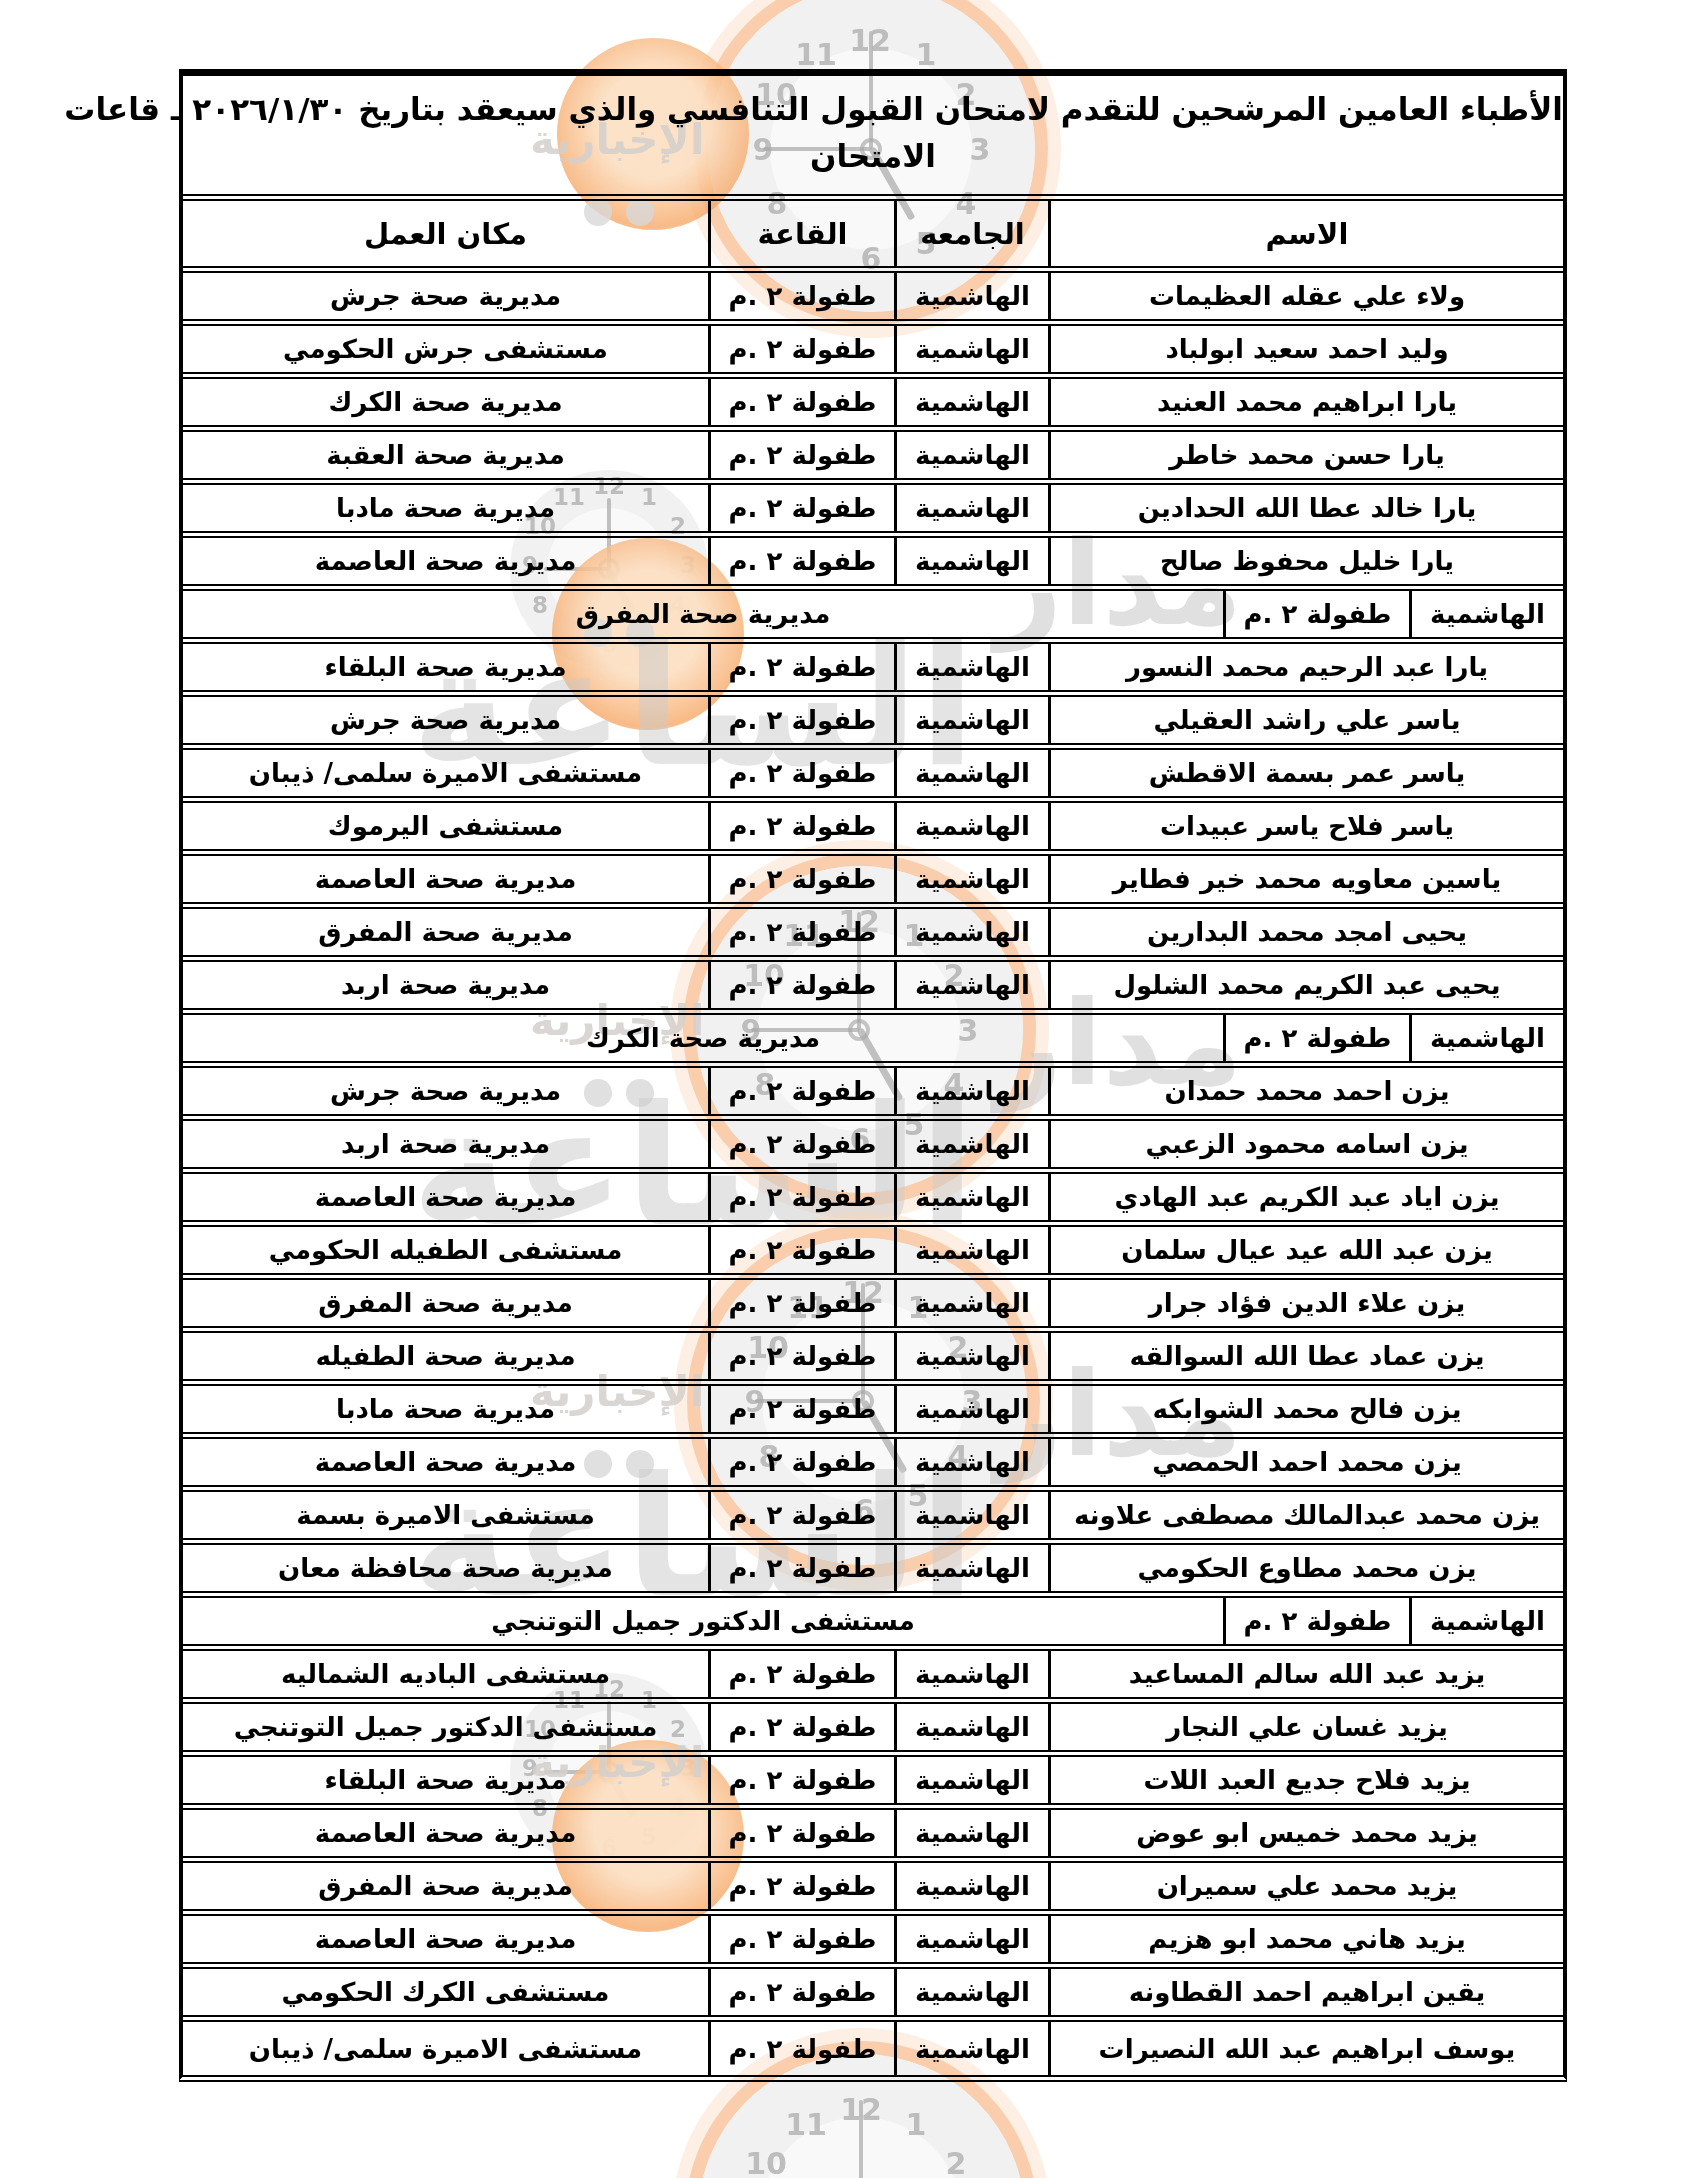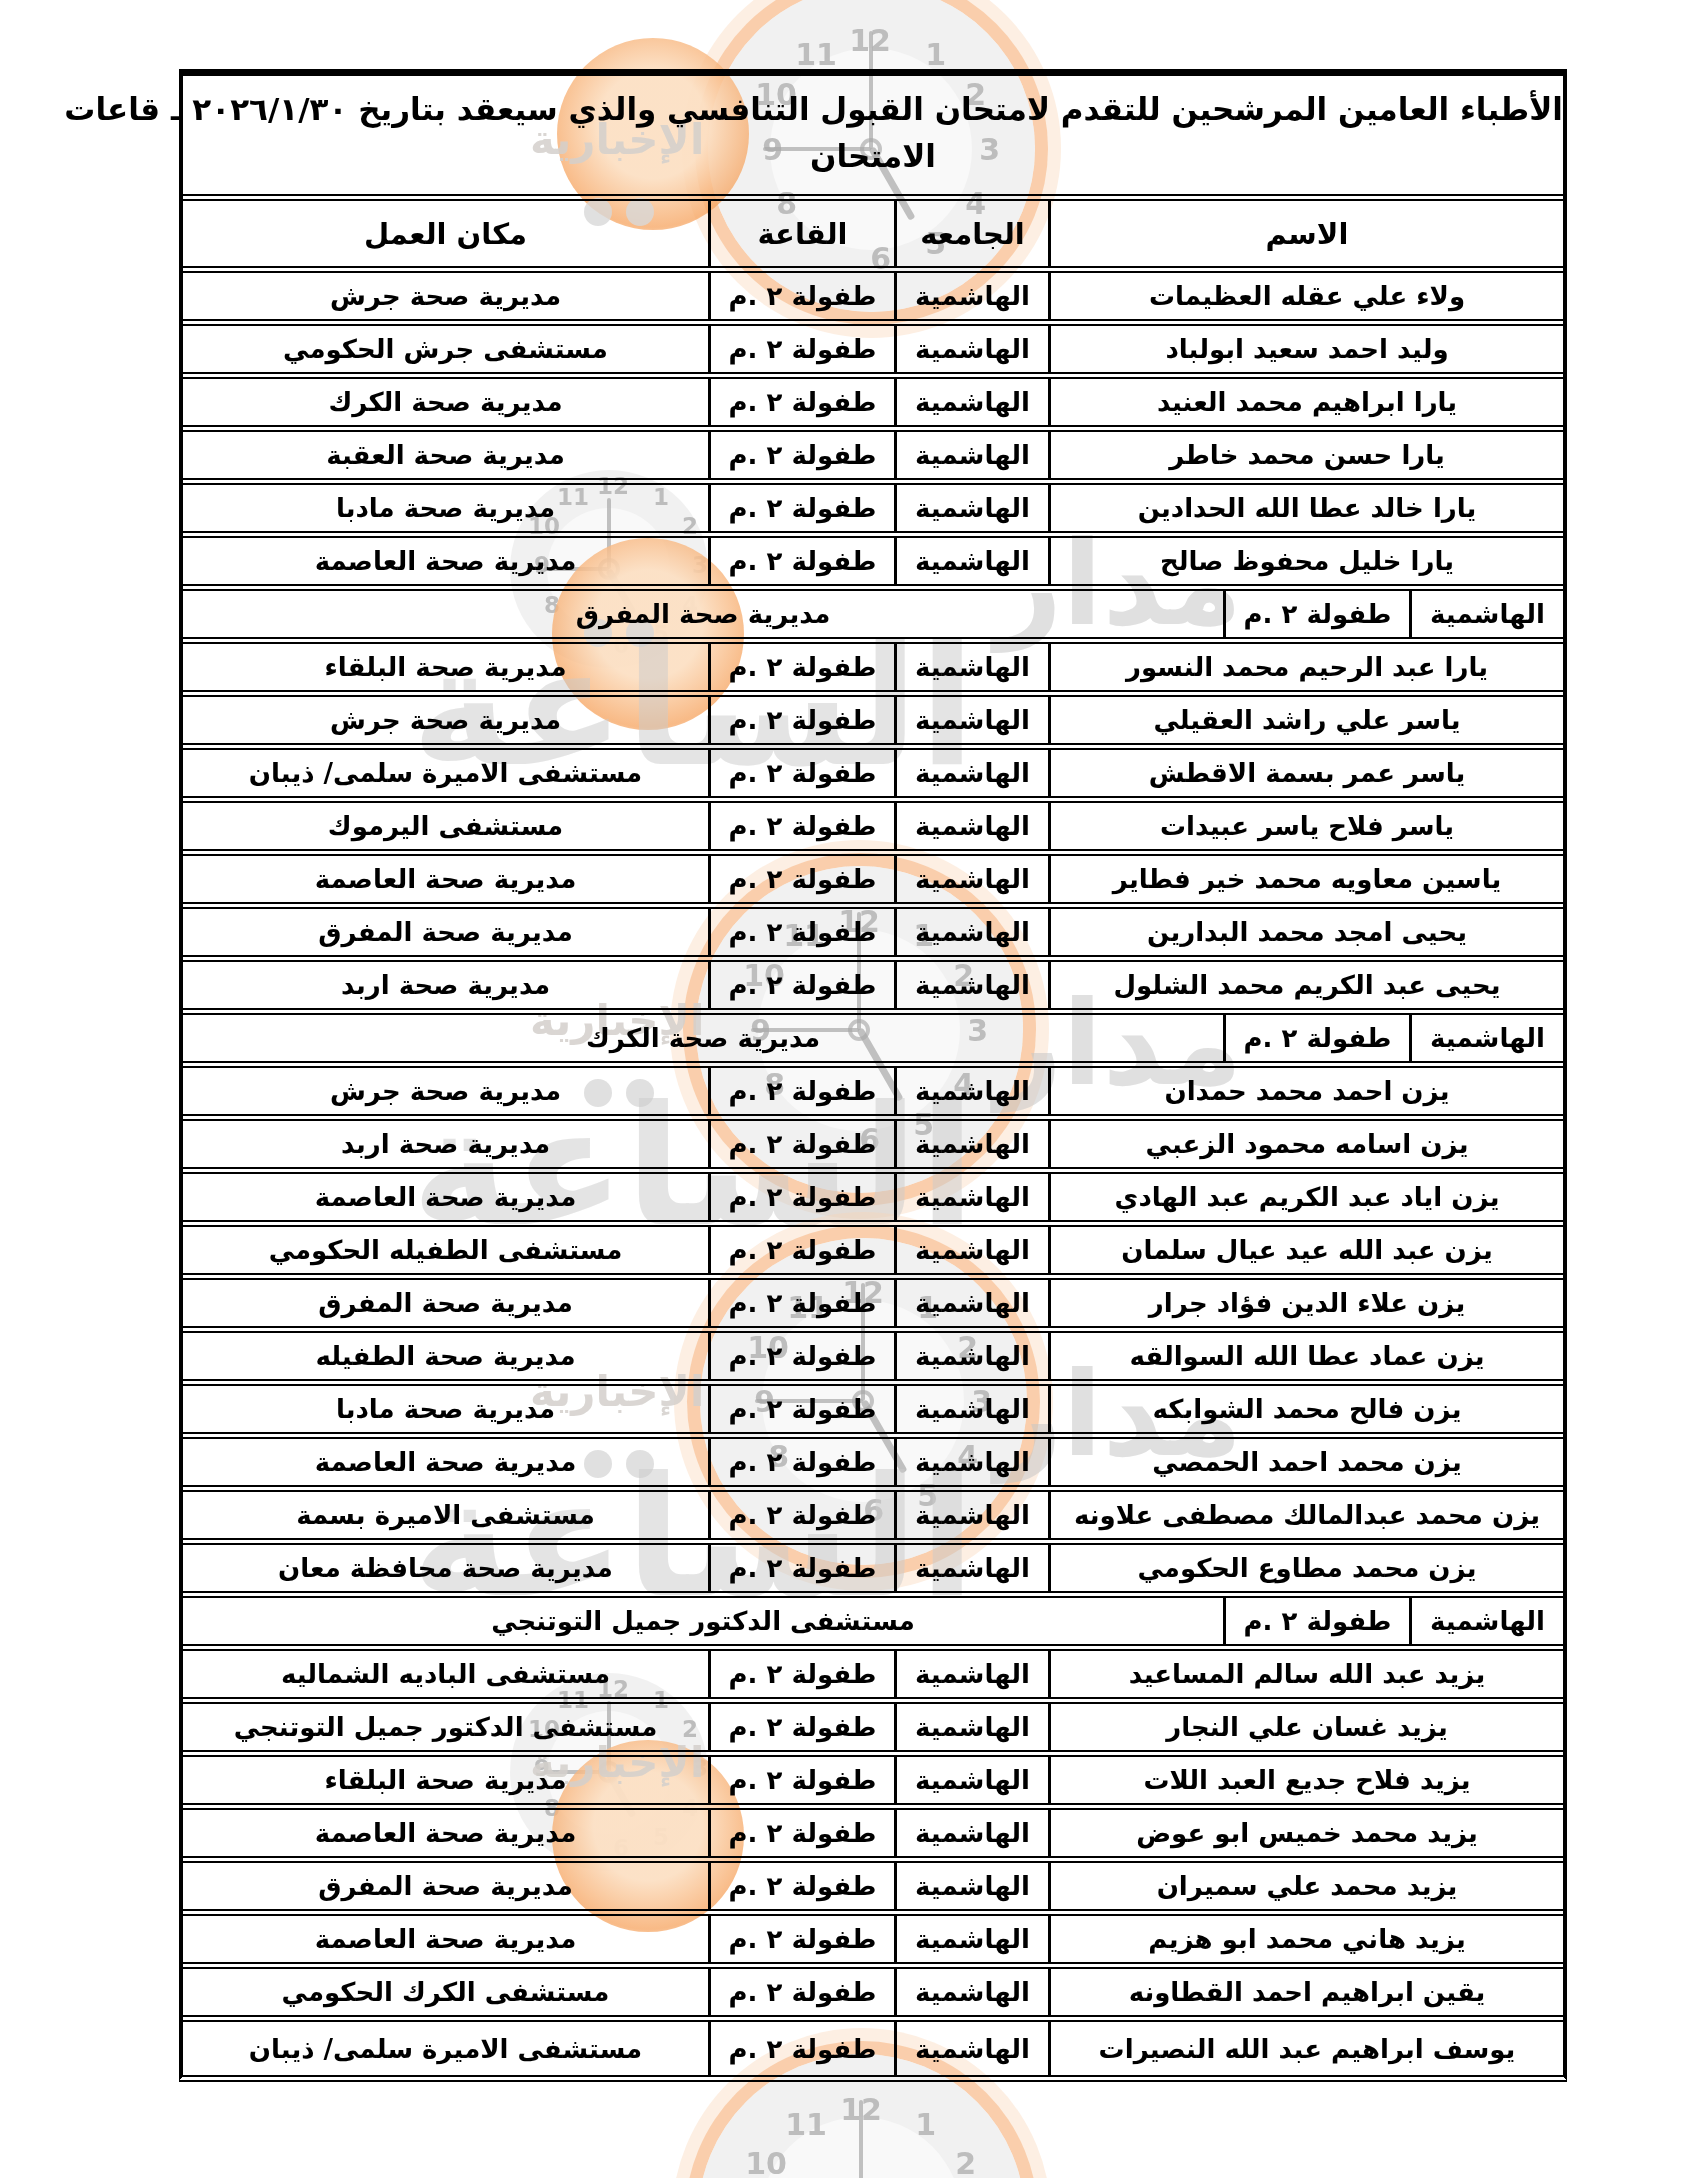--- a/index.html
+++ b/index.html
@@ -9,21 +9,21 @@
   }
   *{box-sizing:border-box;}
 
   
   .wm-layer{position:absolute;inset:0;z-index:1;pointer-events:none;}
   .wm-face{position:absolute;border-radius:50%;background:rgba(233,233,233,.62);}
   .wm-face.ring{box-shadow:0 0 0 13px rgba(246,166,104,.45),0 0 0 26px rgba(251,214,181,.38);}
   .wm-inner{position:absolute;border-radius:50%;background:rgba(255,255,255,.55);}
   .wm-med{position:absolute;border-radius:50%;
     background:radial-gradient(circle at 50% 45%, rgba(252,224,196,.95) 38%, rgba(246,163,94,.75) 72%, rgba(248,199,156,.30) 88%, rgba(248,199,156,0) 95%);}
-  .wm-num{position:absolute;width:40px;font-weight:bold;color:#b4b4b4;opacity:.85;}
+  .wm-num{position:absolute;width:40px;text-align:center;font-weight:bold;color:#b4b4b4;opacity:.85;}
   .wm-hand{position:absolute;background:#a8a8a8;opacity:.7;transform-origin:50% 100%;border-radius:3px;}
   .wm-pin{position:absolute;border:4px solid #a8a8a8;border-radius:50%;width:22px;height:22px;opacity:.65;background:transparent;}
   .wm-brand{position:absolute;font-size:117px;font-weight:bold;color:#c7c7c7;opacity:.55;line-height:1;}
   .wm-saah{position:absolute;font-size:166px;font-weight:bold;color:#cbcbcb;opacity:.5;line-height:1;}
   .wm-tag{position:absolute;font-size:42px;font-weight:bold;color:#d4d0cc;opacity:.85;line-height:1;}
   .wm-dot{position:absolute;width:28px;height:28px;border-radius:50%;background:#d8d8d8;opacity:.8;}
 
   
   .doc-table{
     position:absolute;top:69px;left:179px;width:1388px;z-index:2;

